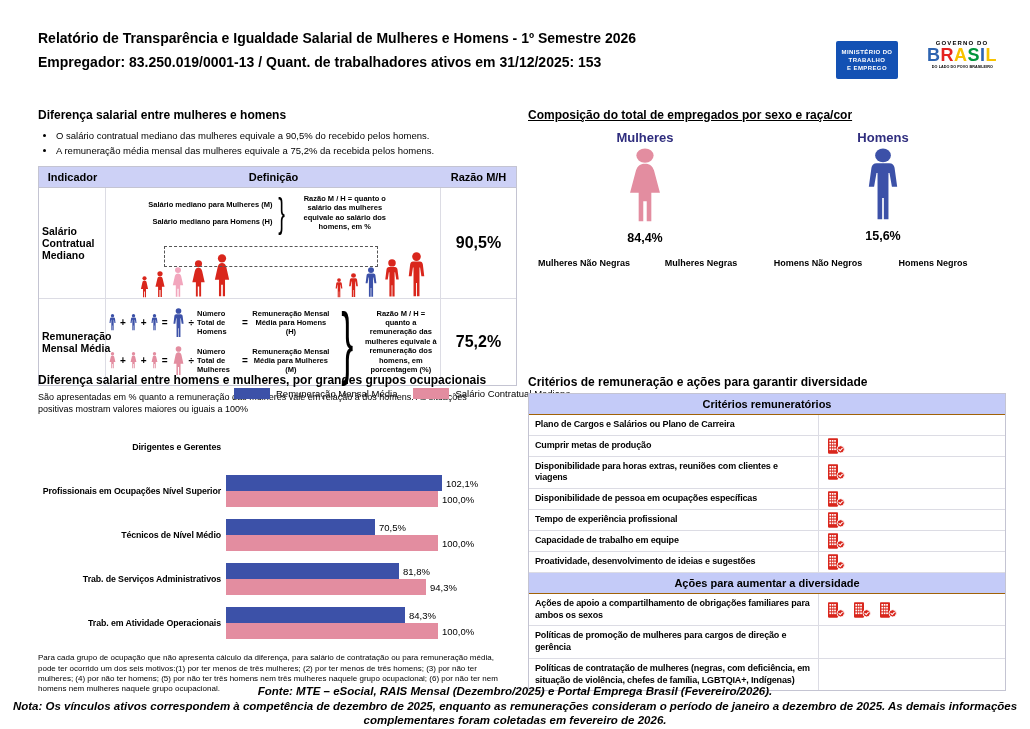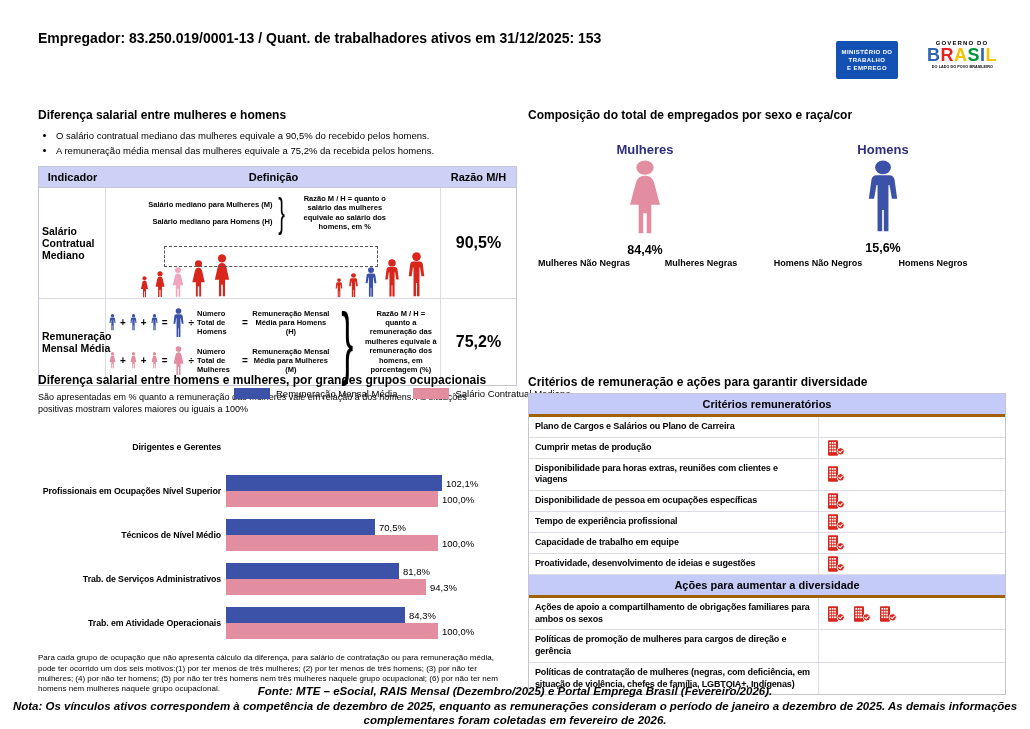--- a/index.html
+++ b/index.html
@@ -39,23 +39,23 @@
   .fgrp.right{margin-left:auto;margin-right:12px;}
   .dash{position:absolute;left:58px;top:12px;width:212px;height:19px;border:1.5px dashed #555;}
   .r2{display:flex;align-items:center;gap:3px;padding:7px 2px;}
   .r2-left{display:flex;flex-direction:column;gap:8px;}
   .frow{display:flex;align-items:center;gap:2px;}
   .op{font-weight:bold;font-size:10px;padding:0 1px;}
   .ftxt{font-weight:bold;width:42px;line-height:1.2;}
   .ftxt.wide{width:80px;text-align:center;}
   .r2-note{width:88px;font-weight:bold;text-align:center;line-height:1.25;}
   
-  #sec-composition{left:528px;top:92px;width:478px;}
+  #sec-composition{left:528px;top:92px;width:478px;text-decoration:underline;}
   .comp-people{position:relative;height:130px;}
-  .cp-group{position:absolute;top:16px;width:120px;display:flex;flex-direction:column;align-items:center;gap:3px;}
+  .cp-group{position:absolute;top:4px;width:120px;display:flex;flex-direction:column;align-items:center;gap:3px;}
   .cp-label{font-size:13px;font-weight:bold;color:var(--navy);}
   .cp-pct{font-size:12.5px;font-weight:bold;}
   .comp-plot{position:relative;height:104px;border-bottom:2px solid #1a1a1a;}
   .cbar{position:absolute;bottom:0;}
   .cval{position:absolute;font-size:9px;width:82px;text-align:center;}
   .comp-cats{position:relative;height:16px;font-size:9px;font-weight:bold;margin-top:2px;}
   .ccat{position:absolute;width:120px;text-align:center;top:0;}
   
   #sec-occupational{left:38px;top:357px;width:479px;}
   .occ-sub{font-size:9px;line-height:1.35;margin:2px 0 0 0;width:440px;}
@@ -66,35 +66,36 @@
   .og{display:flex;align-items:center;height:44px;}
   .ol{width:183px;text-align:right;font-size:8.8px;font-weight:bold;padding-right:5px;line-height:1.15;letter-spacing:-.1px;}
   .obars{flex:1;text-align:center;}
   .obar-line{display:flex;align-items:center;height:16px;}
   .obar{height:16px;}
   .oval{font-size:9.5px;margin-left:4px;}
   .occ-foot{font-size:8px;line-height:1.3;margin-top:8px;width:470px;}
   
   #sec-criteria{left:528px;top:359px;width:478px;}
   .crit-table{border:1px solid #c4c4d2;margin-top:3px;}
-  .crit-head{background:var(--lavender2);font-size:11px;font-weight:bold;text-align:center;padding:4px 0;border-bottom:3px solid #a16207;}
+  .crit-head{background:var(--lavender2);font-size:11px;font-weight:bold;text-align:center;padding:4px 0;border-bottom:1px solid #a16207;}
   .crit-row{display:grid;grid-template-columns:290px 1fr;border-bottom:1px solid #dcdce4;}
   .crit-row:last-child{border-bottom:none;}
   .crit-label{font-size:9px;font-weight:bold;padding:4px 6px;line-height:1.3;border-right:1px solid #dcdce4;display:flex;align-items:center;letter-spacing:-.15px;}
   .crit-icons{display:flex;align-items:center;gap:8px;padding:2px 8px;}
   
   footer{position:absolute;left:0;top:684px;width:1030px;text-align:center;font-size:11.5px;font-weight:bold;line-height:14.5px;font-style:italic;}
   footer .nota{padding:0 8px;}
 </style>
 </head>
 <body>
 
 <div id="page">
 
   <div class="titles">
+    <div>Relatório de Transparência e Igualdade Salarial de Mulheres e Homens - 1º Semestre 2026</div>
     <div>Empregador: 83.250.019/0001-13 / Quant. de trabalhadores ativos em 31/12/2025: 153</div>
   </div>
   <div class="mte" id="mte-box" style="background: rgb(19, 81, 180);">
     <div>MINISTÉRIO DO</div>
     <div>TRABALHO</div>
     <div>E EMPREGO</div>
   </div>
   <div class="gov">
     <div class="gov-top">GOVERNO DO</div>
     <div class="gov-name" id="brasil-letters"><span style="color:#2E64B1">B</span><span style="color:#E52320">R</span><span style="color:#F8C300">A</span><span style="color:#00953B">S</span><span style="color:#2E64B1">I</span><span style="color:#F8C300">L</span></div>

